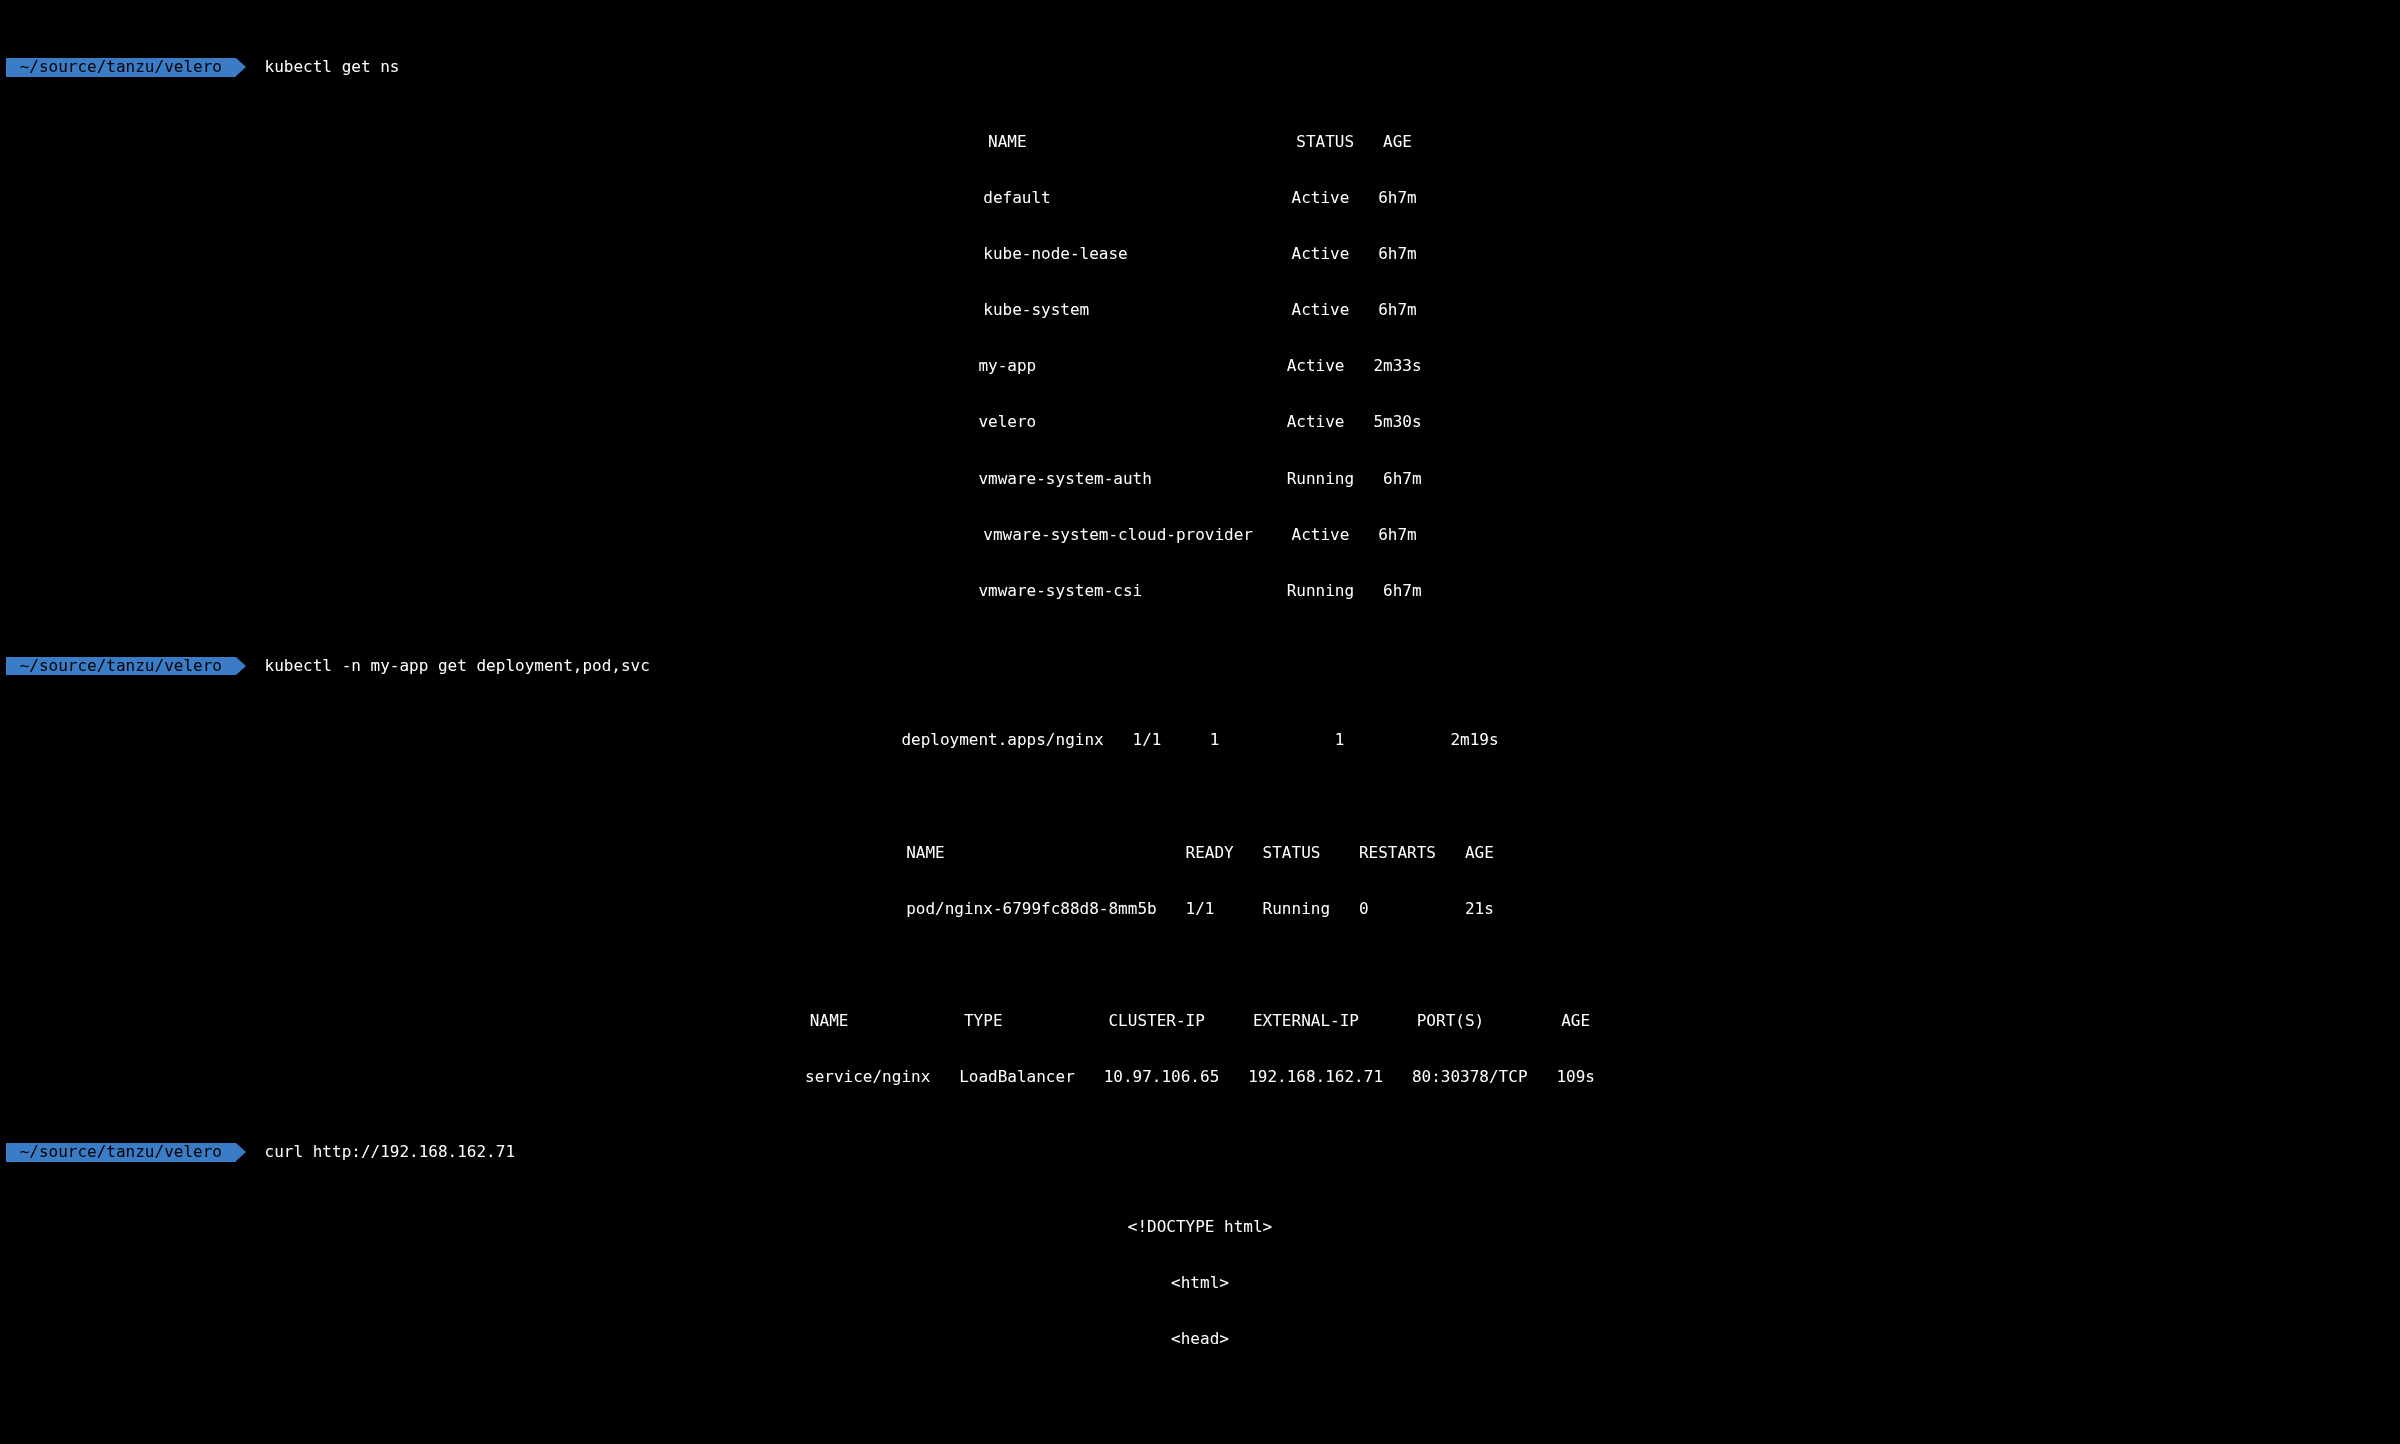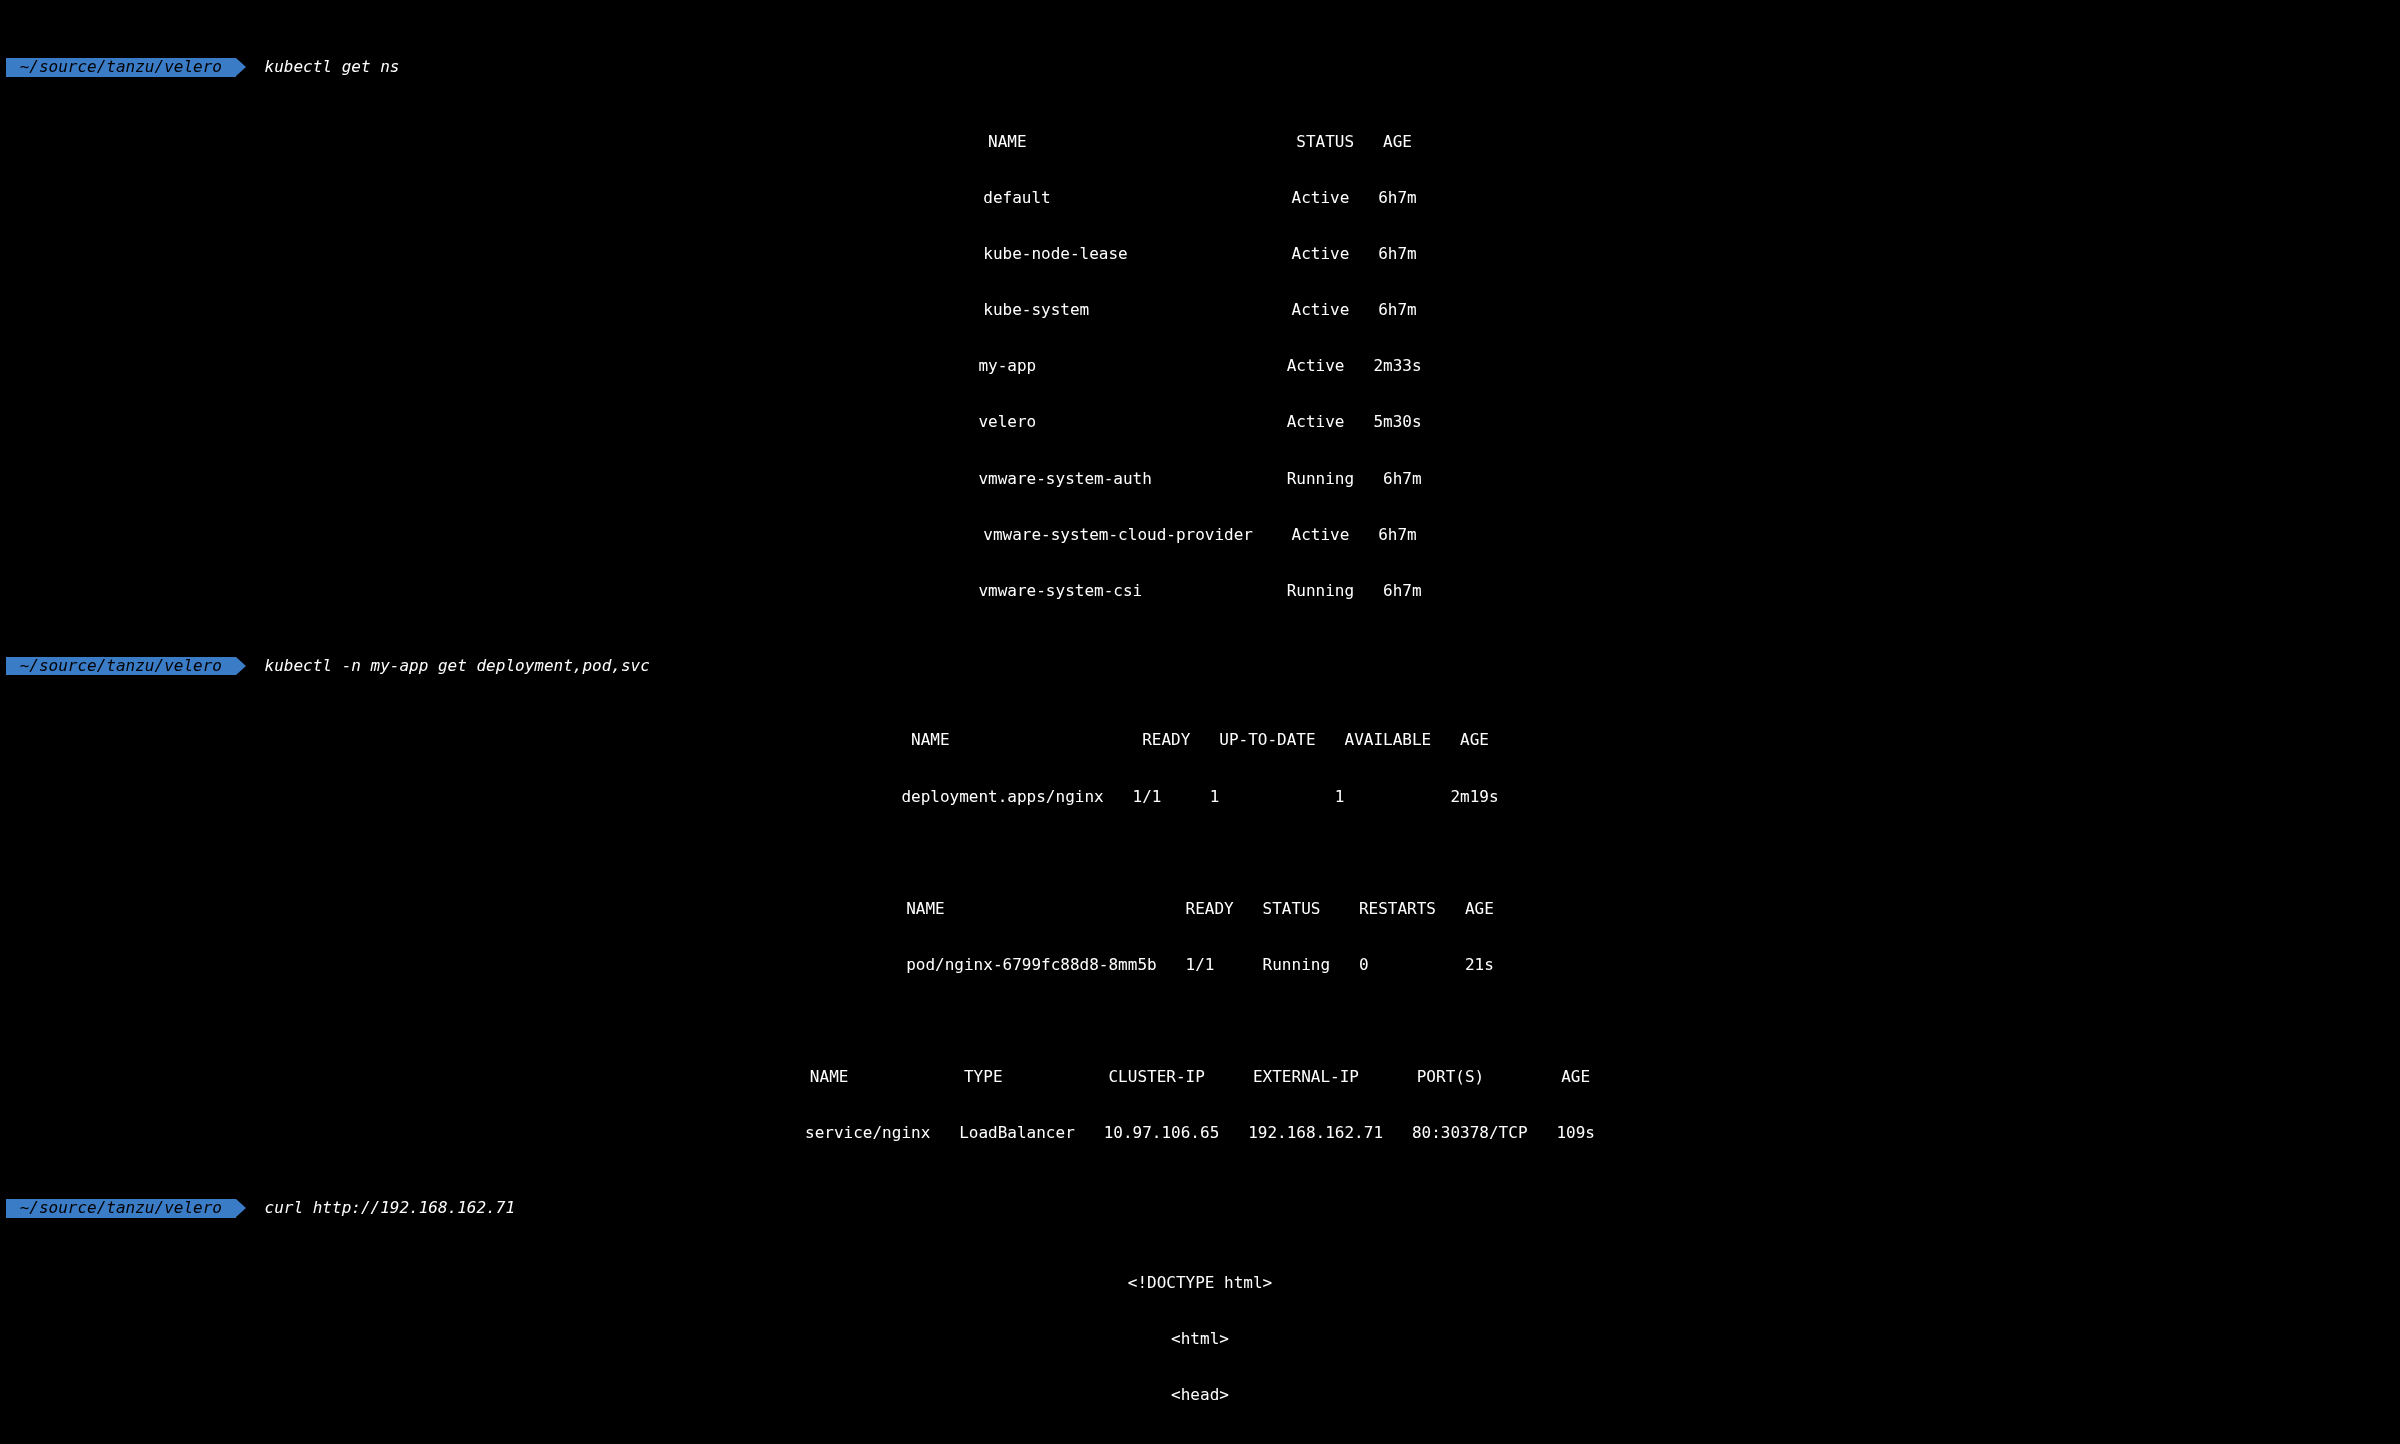--- a/index.html
+++ b/index.html
@@ -14,21 +14,20 @@
     height: 1444px;
     overflow: hidden;
   }
   .terminal {
     padding: 2px 6px;
     white-space: pre;
   }
   .prompt-line {
     display: flex;
     align-items: flex-end;
-    font-style: italic;
   }
   .prompt {
     position: relative;
     background: #3b7cc7;
     color: #000;
     padding: 0 4px 0 4px;
     display: inline-block;
     height: 18.7px;
     line-height: 18.7px;
   }
@@ -67,21 +66,20 @@
   <div class="line">velero                          Active   5m30s</div>
   <div class="line">vmware-system-auth              Running   6h7m</div>
   <div class="line">vmware-system-cloud-provider    Active   6h7m</div>
   <div class="line">vmware-system-csi               Running   6h7m</div>
 
   <div class="prompt-line">
     <span class="prompt"> ~/source/tanzu/velero </span>
     <span class="cmd">kubectl -n my-app get deployment,pod,svc</span>
   </div>
 
-  <div class="line">NAME                    READY   UP-TO-DATE   AVAILABLE   AGE</div>
   <div class="line">deployment.apps/nginx   1/1     1            1           2m19s</div>
   <div class="line"> </div>
   <div class="line">NAME                         READY   STATUS    RESTARTS   AGE</div>
   <div class="line">pod/nginx-6799fc88d8-8mm5b   1/1     Running   0          21s</div>
   <div class="line"> </div>
   <div class="line">NAME            TYPE           CLUSTER-IP     EXTERNAL-IP      PORT(S)        AGE</div>
   <div class="line">service/nginx   LoadBalancer   10.97.106.65   192.168.162.71   80:30378/TCP   109s</div>
 
   <div class="prompt-line">
     <span class="prompt"> ~/source/tanzu/velero </span>

